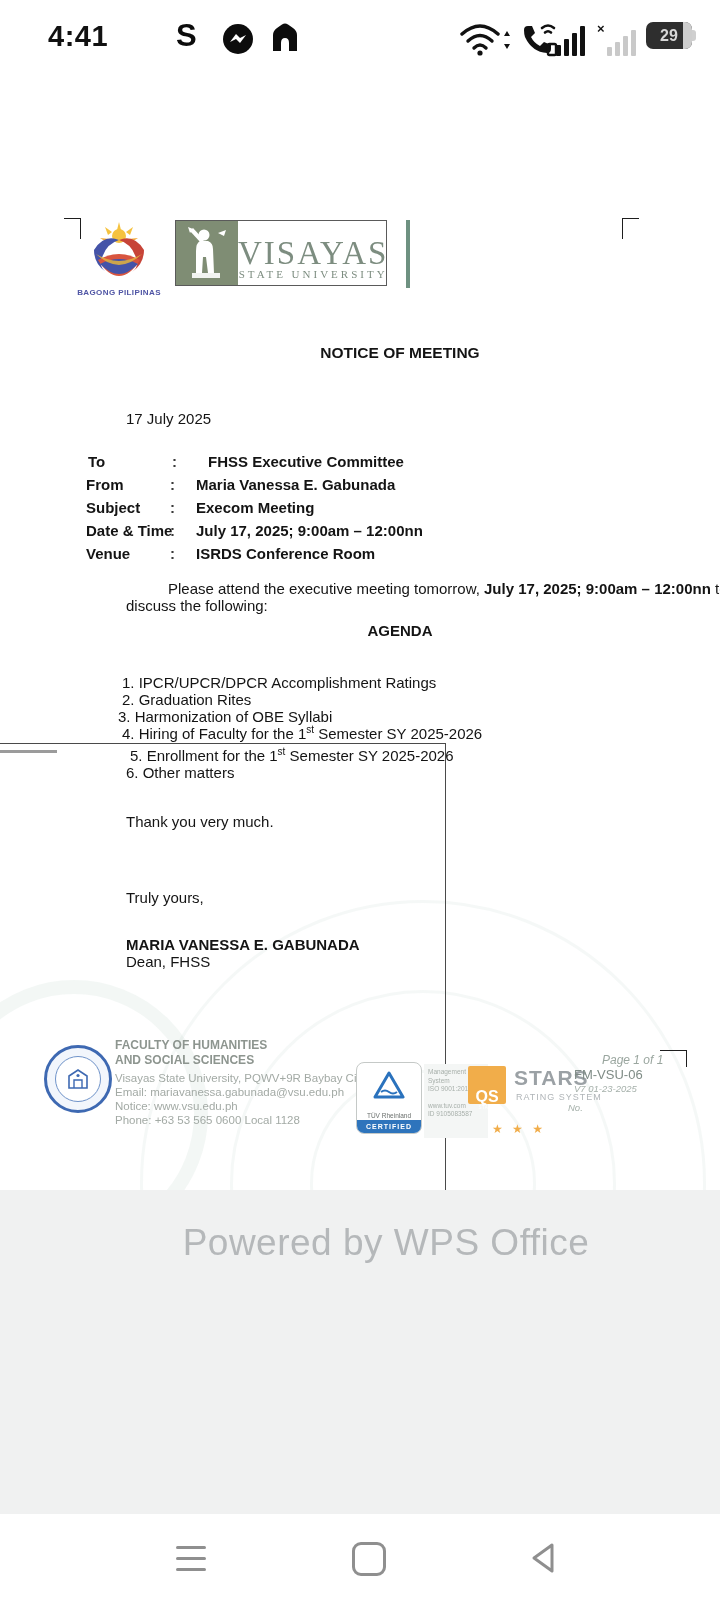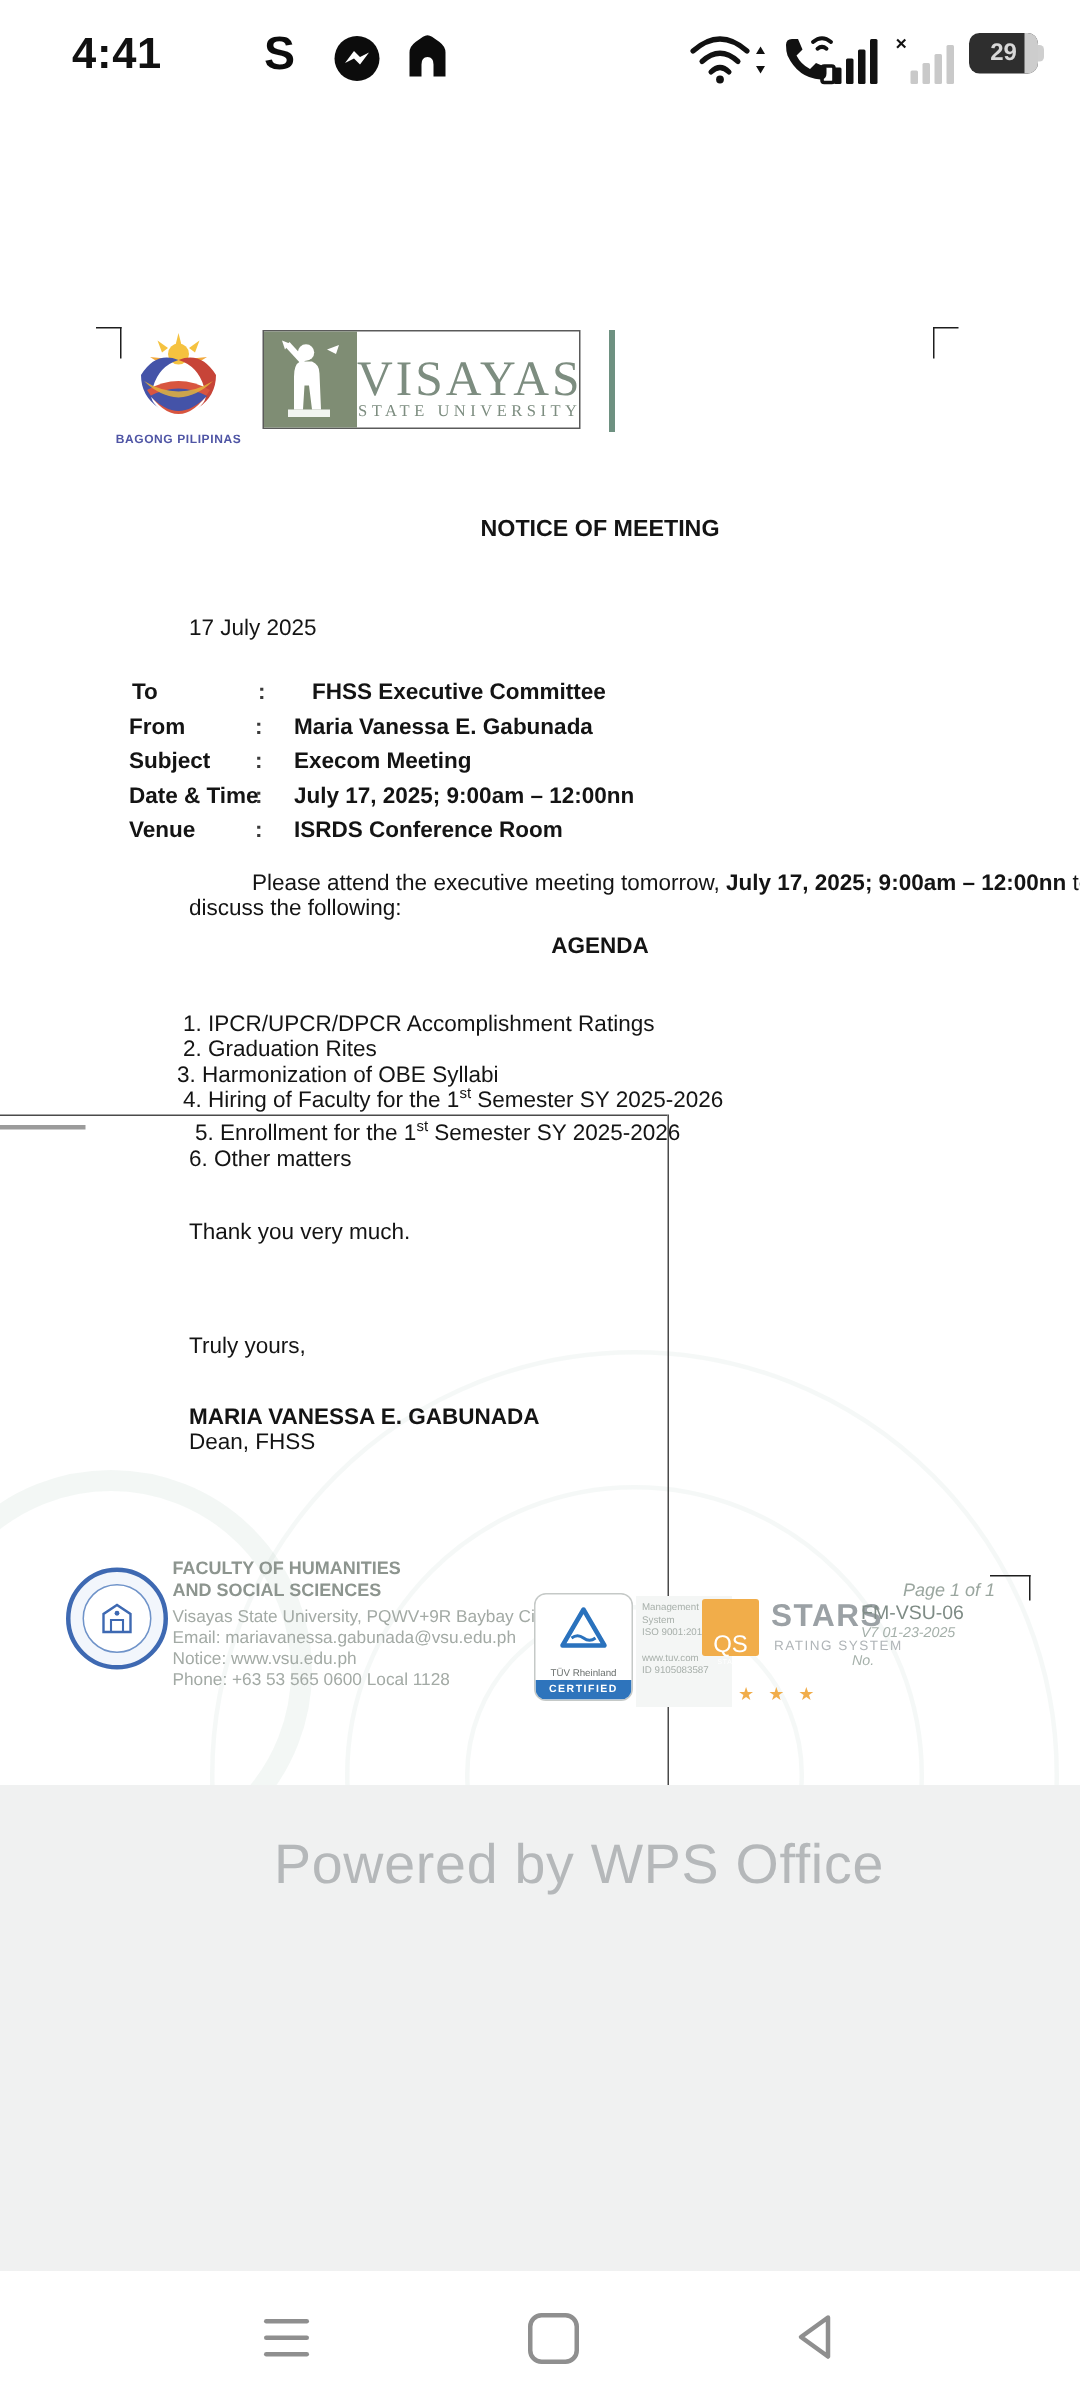--- a/index.html
+++ b/index.html
@@ -52,21 +52,21 @@
         display:flex;align-items:center;justify-content:center;}
   .seal .inner{width:44px;height:44px;border-radius:50%;border:1.5px solid #6f93c9;background:#fff;
         display:flex;align-items:center;justify-content:center;}
   .tuv-badge{width:64px;height:70px;border:1px solid #c5c9c7;border-radius:8px;background:#fff;position:relative;overflow:hidden;}
   .tuv-brand{position:absolute;left:0;bottom:14px;width:100%;text-align:center;font-size:6.5px;color:#6a6f6d;}
   .tuv-banner{position:absolute;left:0;bottom:0;width:100%;height:13px;background:#2e74bc;color:#fff;
               font-size:7px;letter-spacing:1px;text-align:center;line-height:13px;font-weight:700;}
   .tuv-panel{width:56px;height:66px;background:#f4f6f5;font-size:6.5px;color:#a8b0ab;line-height:8.5px;padding:4px;}
   .qs-sq{width:38px;height:38px;background:#f1ad4a;border-radius:2px;display:flex;flex-direction:column;
          align-items:center;justify-content:center;color:#fff;}
-  .qs-sq .qs-t{font-size:16px;font-weight:400;line-height:16px;margin-top:28px;}
+  .qs-sq .qs-t{font-size:16px;font-weight:700;line-height:16px;margin-top:28px;}
   .qs-sq .qs-u{font-size:4.5px;letter-spacing:.5px;}
   .qs-stars-lbl{font-size:21px;font-weight:800;color:#9ba1a5;letter-spacing:1px;}
   .qs-rating-lbl{font-size:9px;color:#b0b5b8;letter-spacing:1px;}
   .qs-stars{font-size:12px;color:#f1ad4a;letter-spacing:3px;}
   .pg-italic{font-style:italic;font-size:12px;color:#9aa69f;white-space:nowrap;}
   .pg-code{font-size:13px;color:#7f8c86;white-space:nowrap;}
   .pg-ver{font-style:italic;font-size:9.5px;color:#a5b0aa;white-space:nowrap;}
   
   #wps-band{position:absolute;left:0;top:1190px;width:720px;height:324px;background:#f0f1f1;}
   .wps-text{width:100%;text-align:center;font-size:37px;color:#b5b8ba;letter-spacing:.5px;padding-left:26px;}

